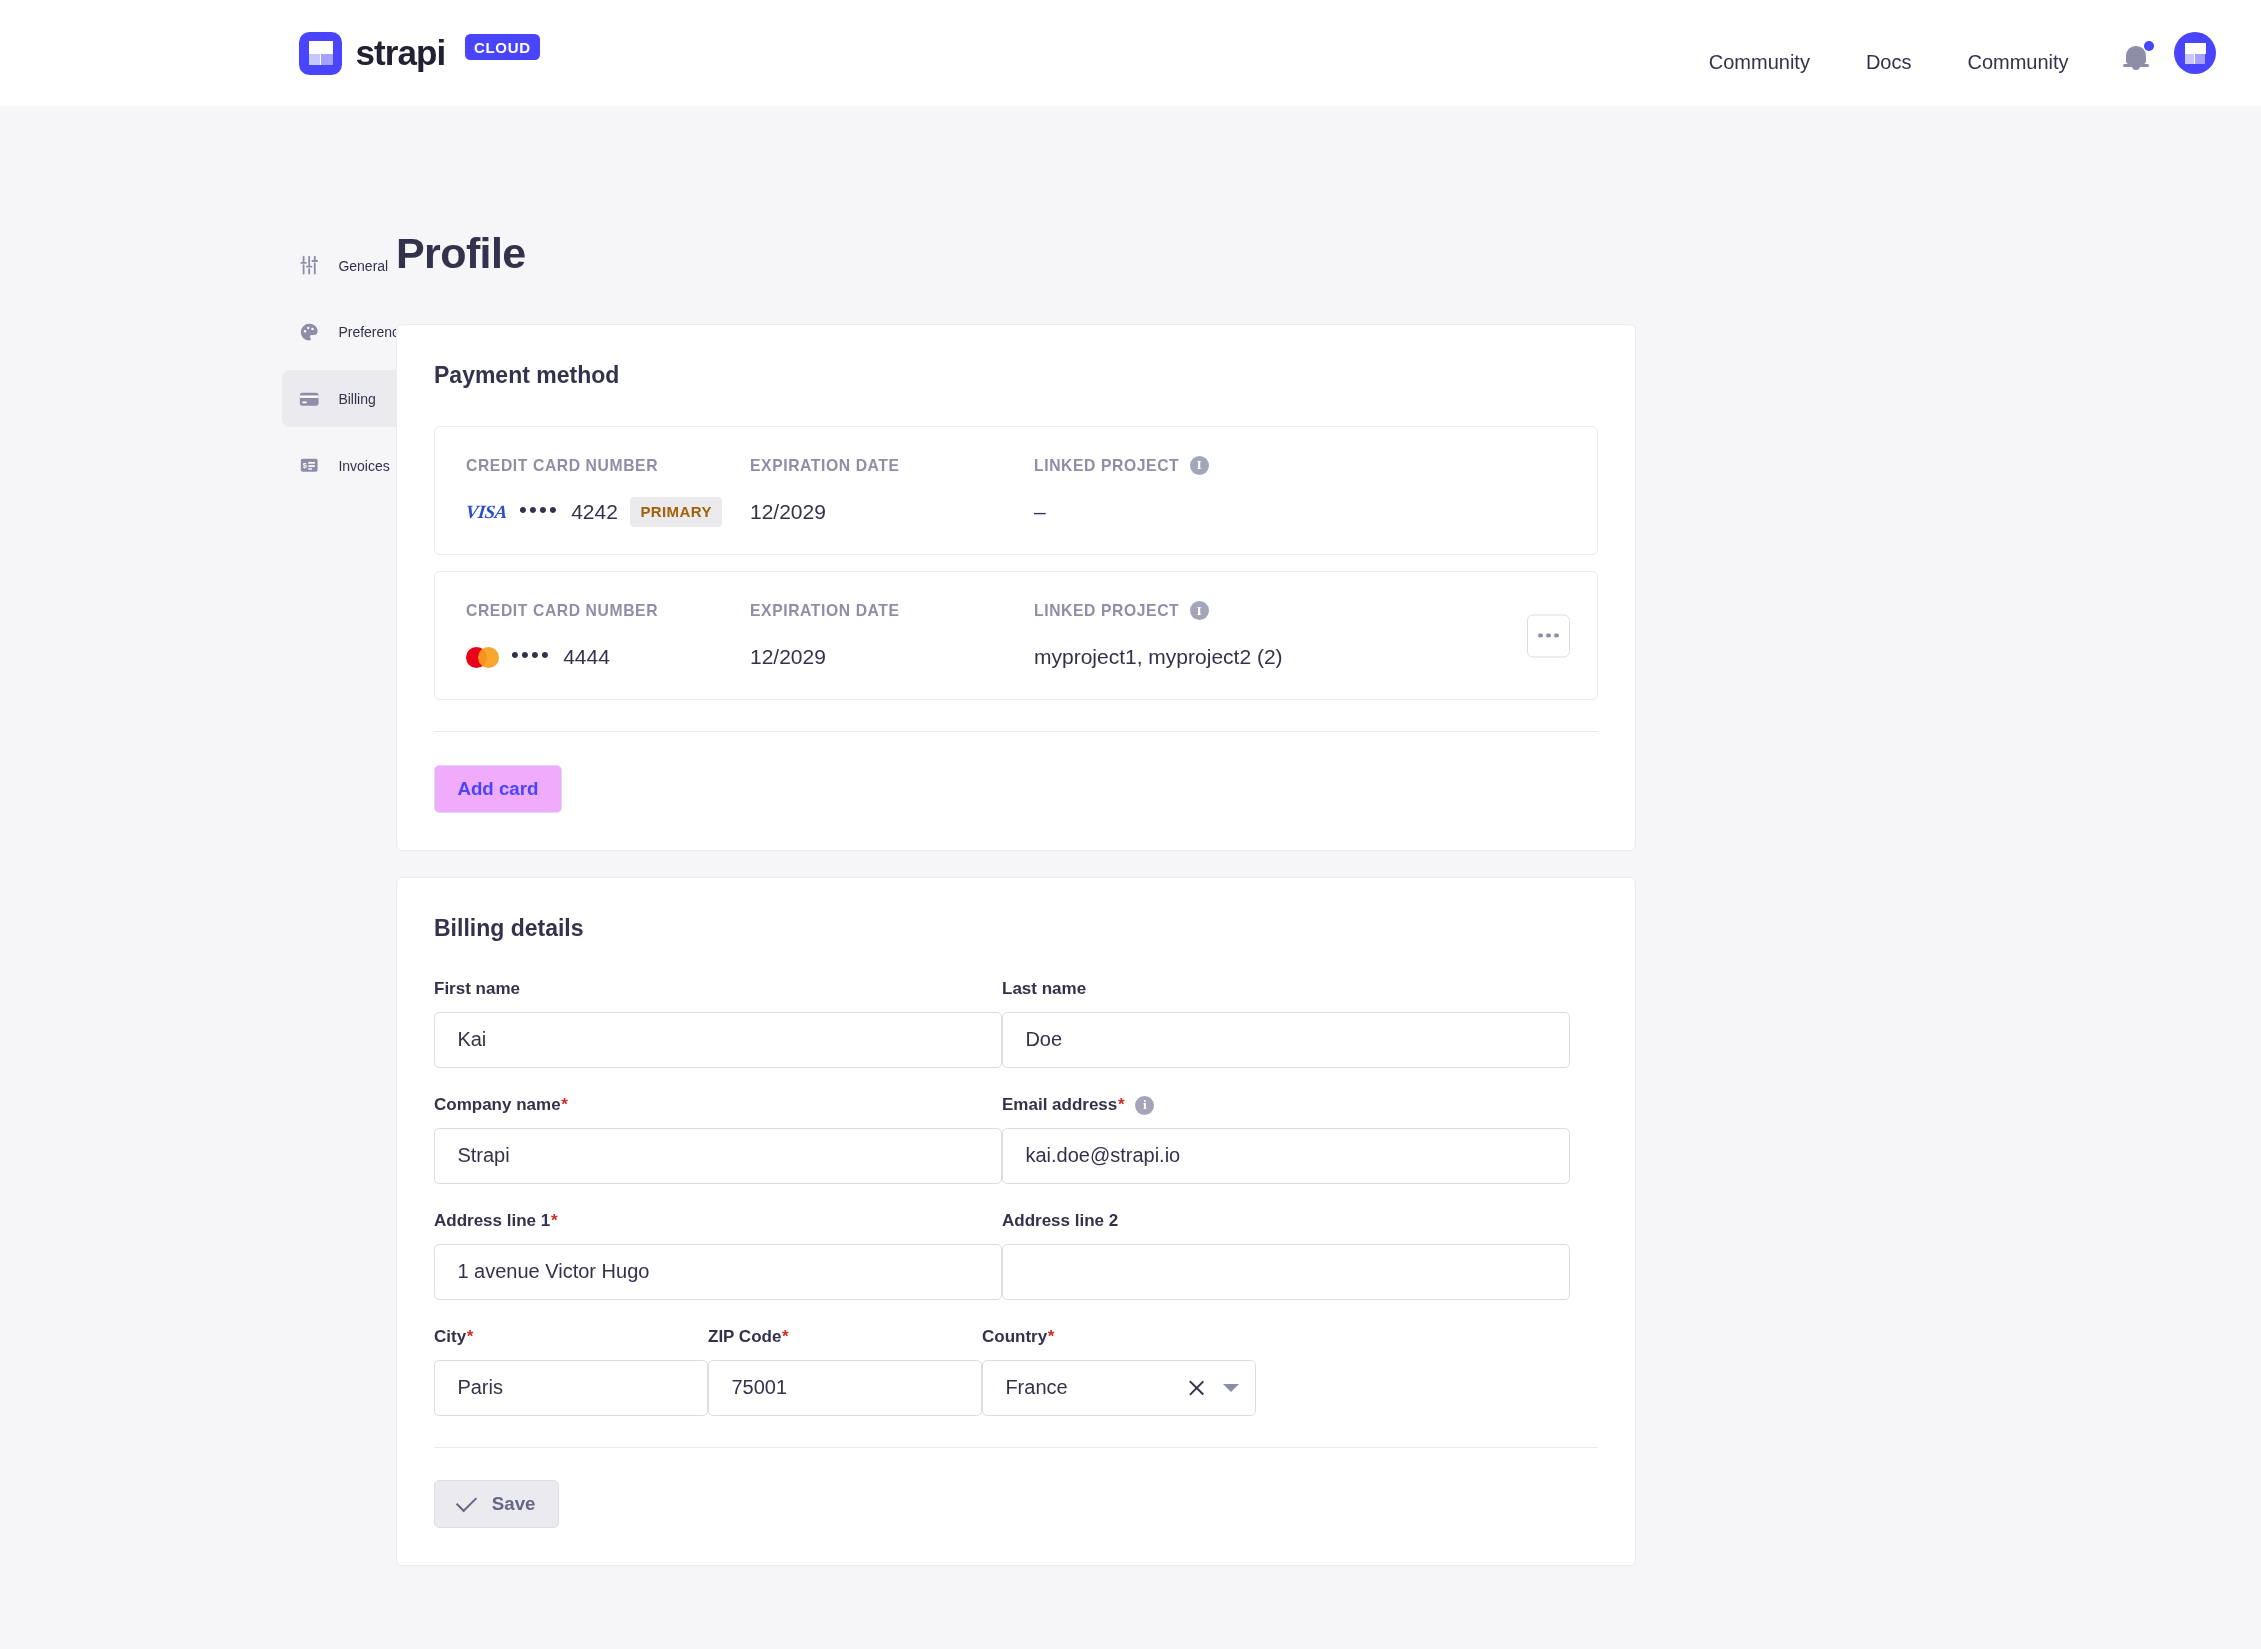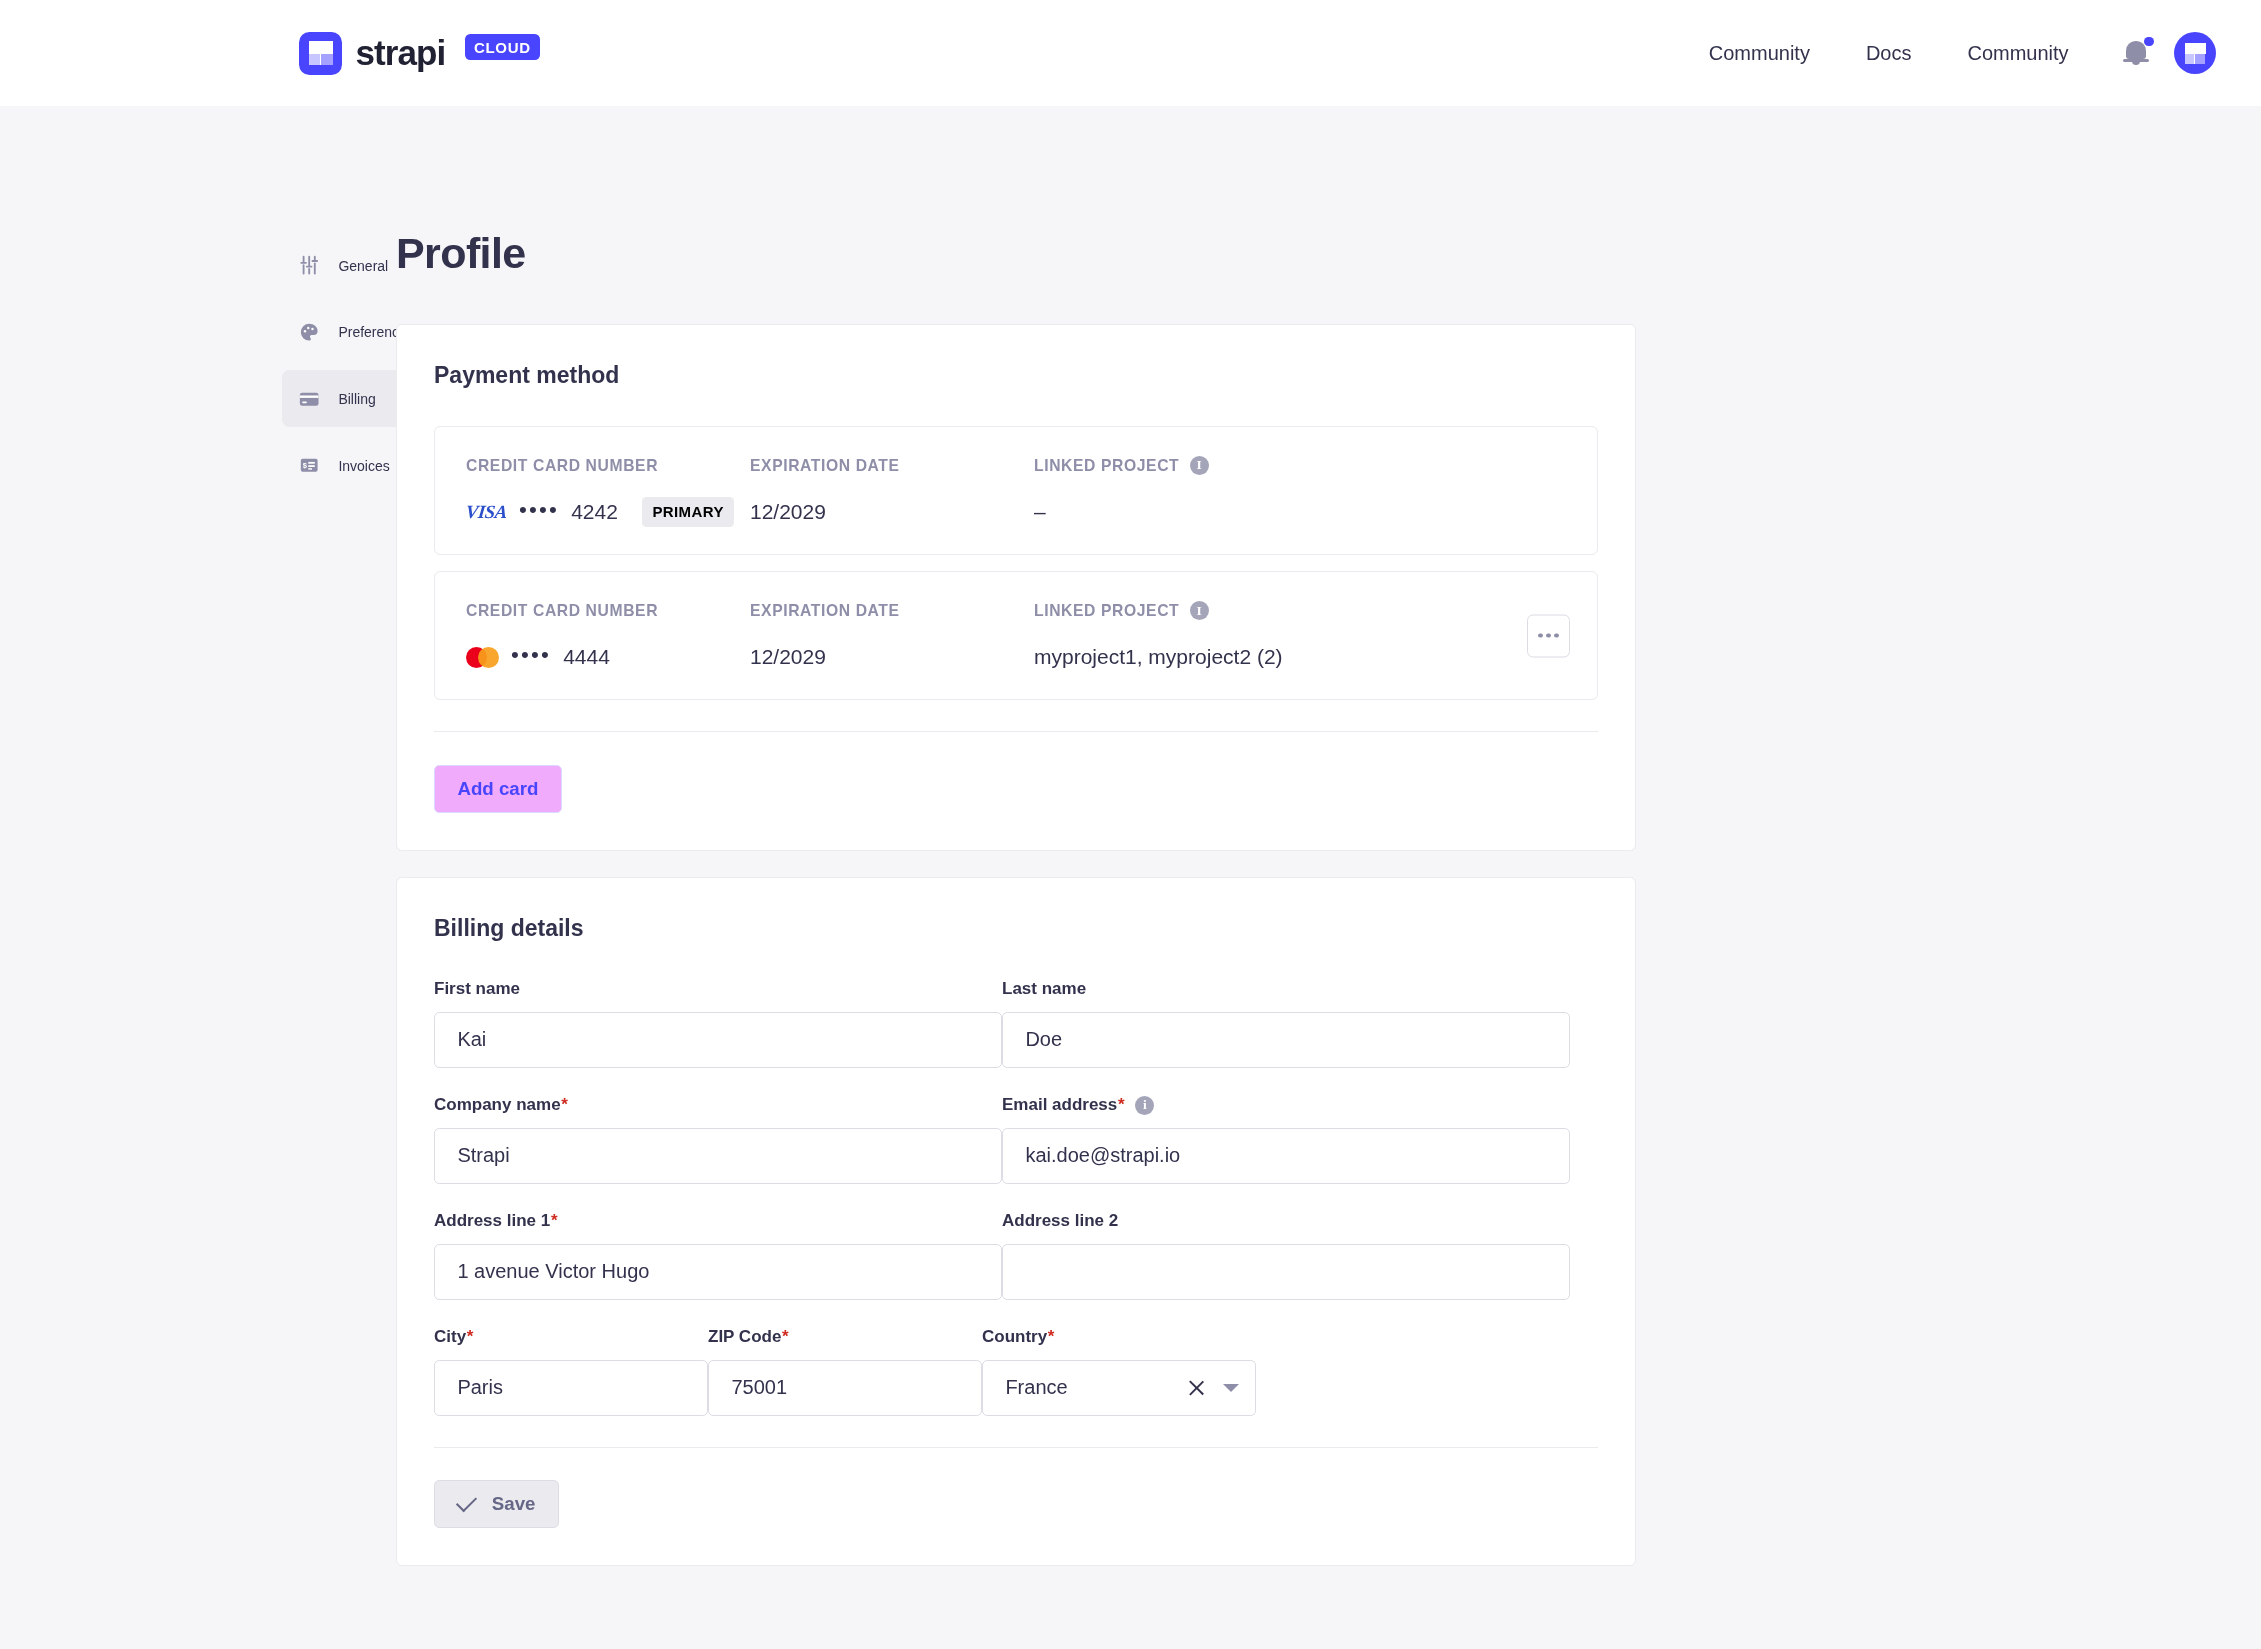--- a/index.html
+++ b/index.html
@@ -78,21 +78,21 @@
     letter-spacing: 0.7px;
     padding: 4.5px 9px 3.7px;
     border-radius: 5.2px;
     margin-left: 6px;
     position: relative;
     top: -6px;
   }
 
   .topnav {
     display: flex;
-    align-items: center;
+    align-items: flex-end;
     gap: 0;
   }
   .topnav a {
     font-size: 20px;
     color: #32324d;
     text-decoration: none;
     padding: 0 28px;
     white-space: nowrap;
   }
   .bell-wrap {
@@ -283,28 +283,27 @@
     letter-spacing: 2.2px;
     font-size: 22.4px;
     color: #32324d;
     line-height: 1;
     position: relative;
     top: -2.2px;
   }
 
   .badge-primary {
     background: #eaeaef;
-    color: #000000;
+    color: #a16207;
     font-size: 15px;
     font-weight: 700;
     letter-spacing: 0.4px;
     padding: 7.5px 10.5px;
     border-radius: 4.5px;
     line-height: 1;
-    margin-left: 12px;
   }
 
   .info-icon {
     width: 19.4px; height: 19.4px;
     border-radius: 50%;
     background: #a5a5ba;
     color: #ffffff;
     font-size: 13.5px;
     font-weight: 700;
     font-family: "Liberation Serif", serif;

